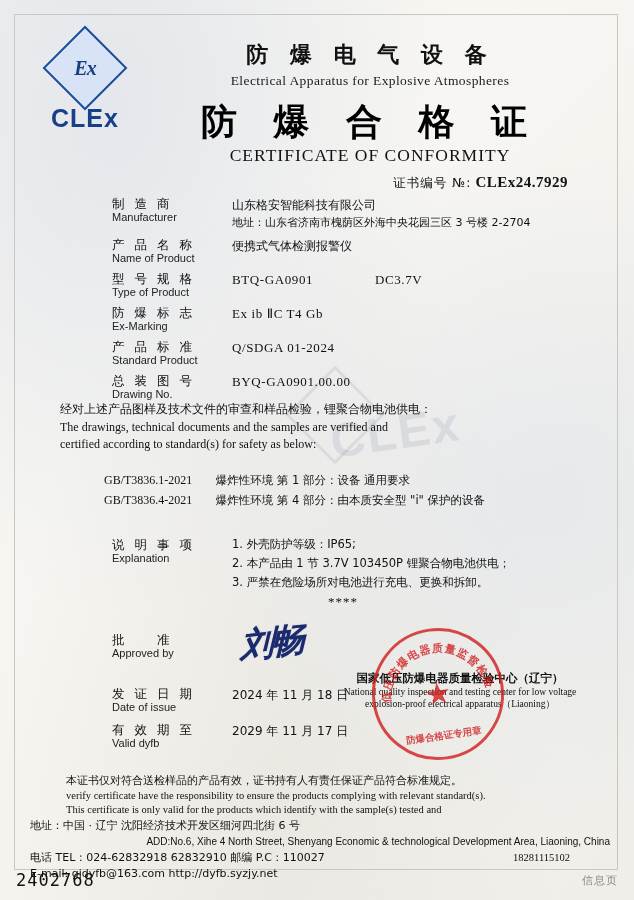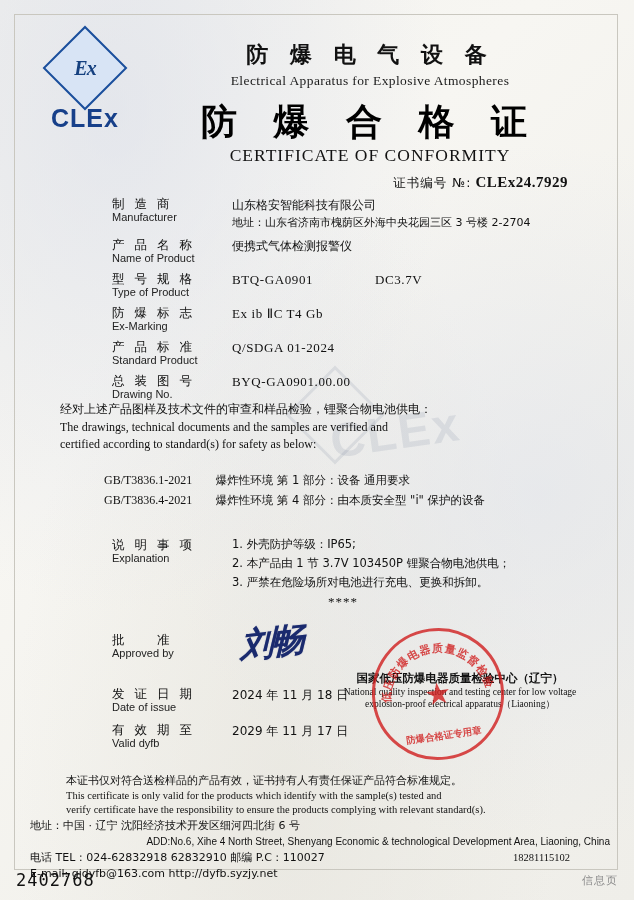--- a/index.html
+++ b/index.html
@@ -580,22 +580,22 @@
       <text>
         <textPath href="#arcPath" startOffset="50%" text-anchor="middle">国家低压防爆电器质量监督检验中心</textPath>
       </text>
     </svg>
     <div class="seal-star">★</div>
     <div class="seal-bottom">防爆合格证专用章</div>
   </div>
 
   <div class="footnote">
     <div class="fn-cn">本证书仅对符合送检样品的产品有效，证书持有人有责任保证产品符合标准规定。</div>
+    <div class="fn-en">verify certificate have the responsibility to ensure the products complying with relevant standard(s).</div>
     <div class="fn-en">This certificate is only valid for the products which identify with the sample(s) tested and</div>
-    <div class="fn-en">verify certificate have the responsibility to ensure the products complying with relevant standard(s).</div>
   </div>
 
   <div class="addr">
     <div class="addr-line">地址：中国 · 辽宁 沈阳经济技术开发区细河四北街 6 号</div>
     <div class="addr-line en">ADD:No.6, Xihe 4 North Street, Shenyang Economic &amp; technological Development Area, Liaoning, China</div>
     <div class="addr-line">
       <span class="right-extra">18281115102</span>
       <span>电话 TEL：024-62832918 62832910      邮编 P.C：110027</span>
     </div>
     <div class="addr-line">E-mail: gjdyfb@163.com    http://dyfb.syzjy.net</div>

